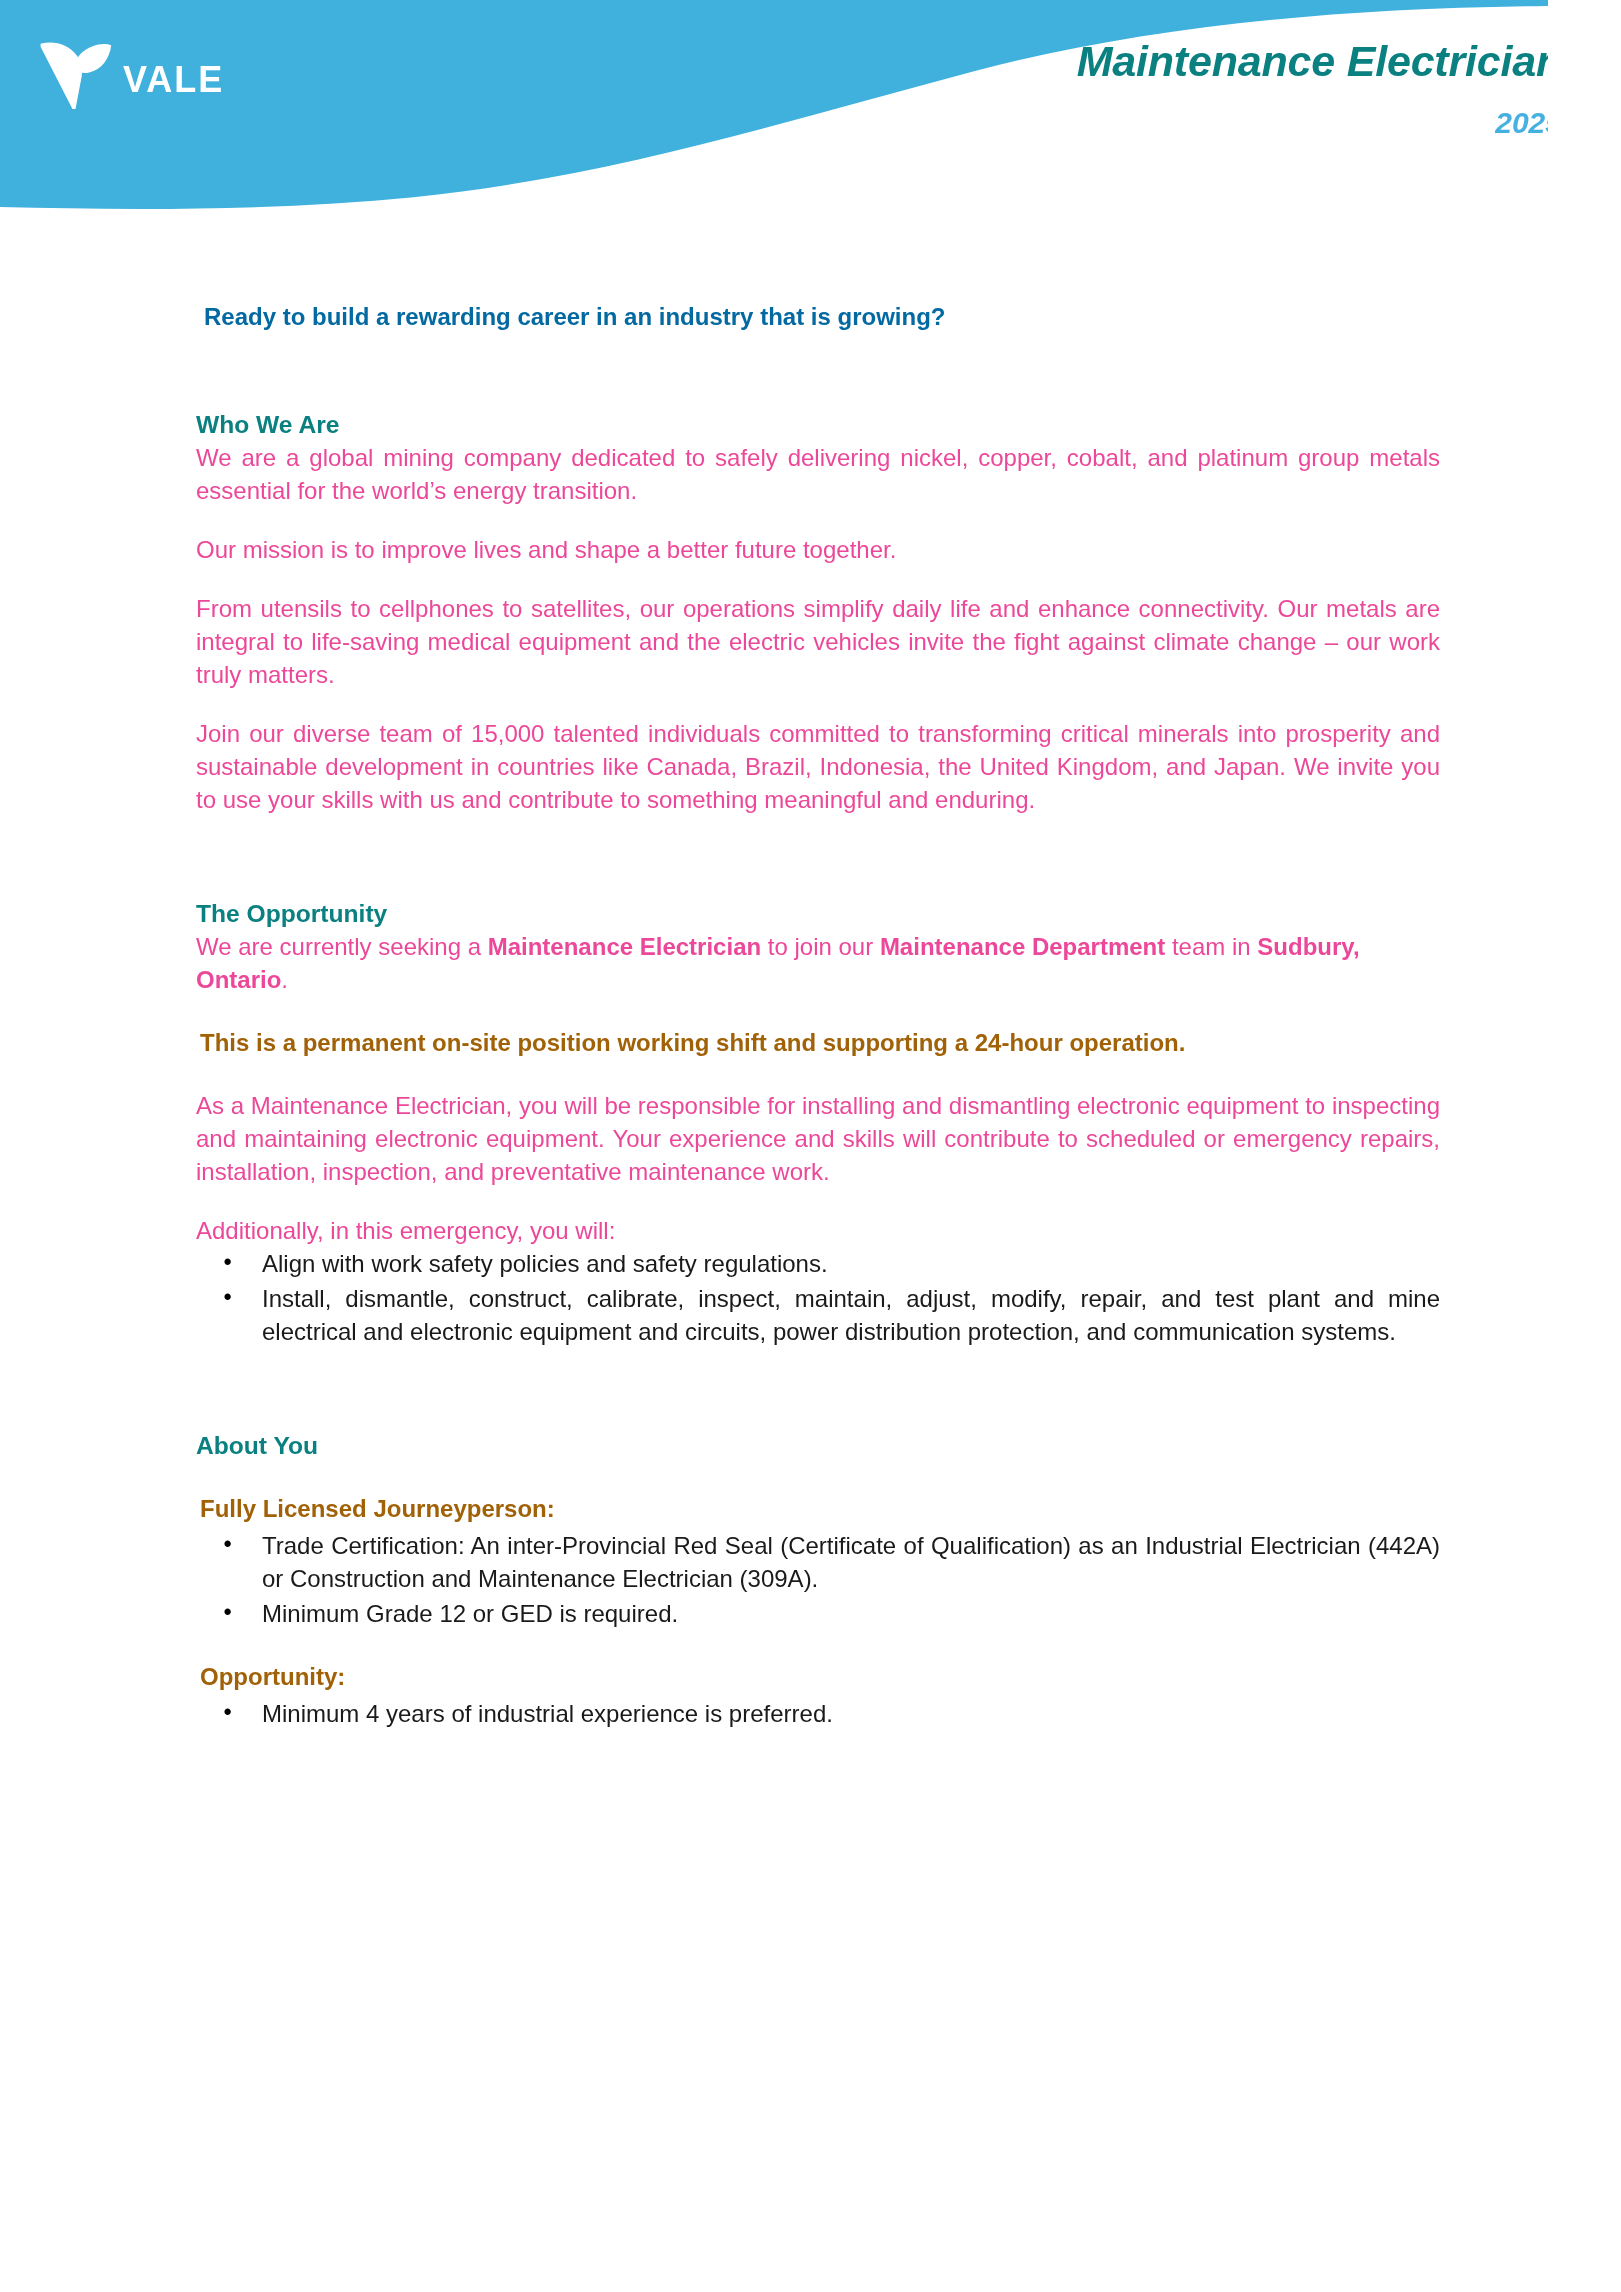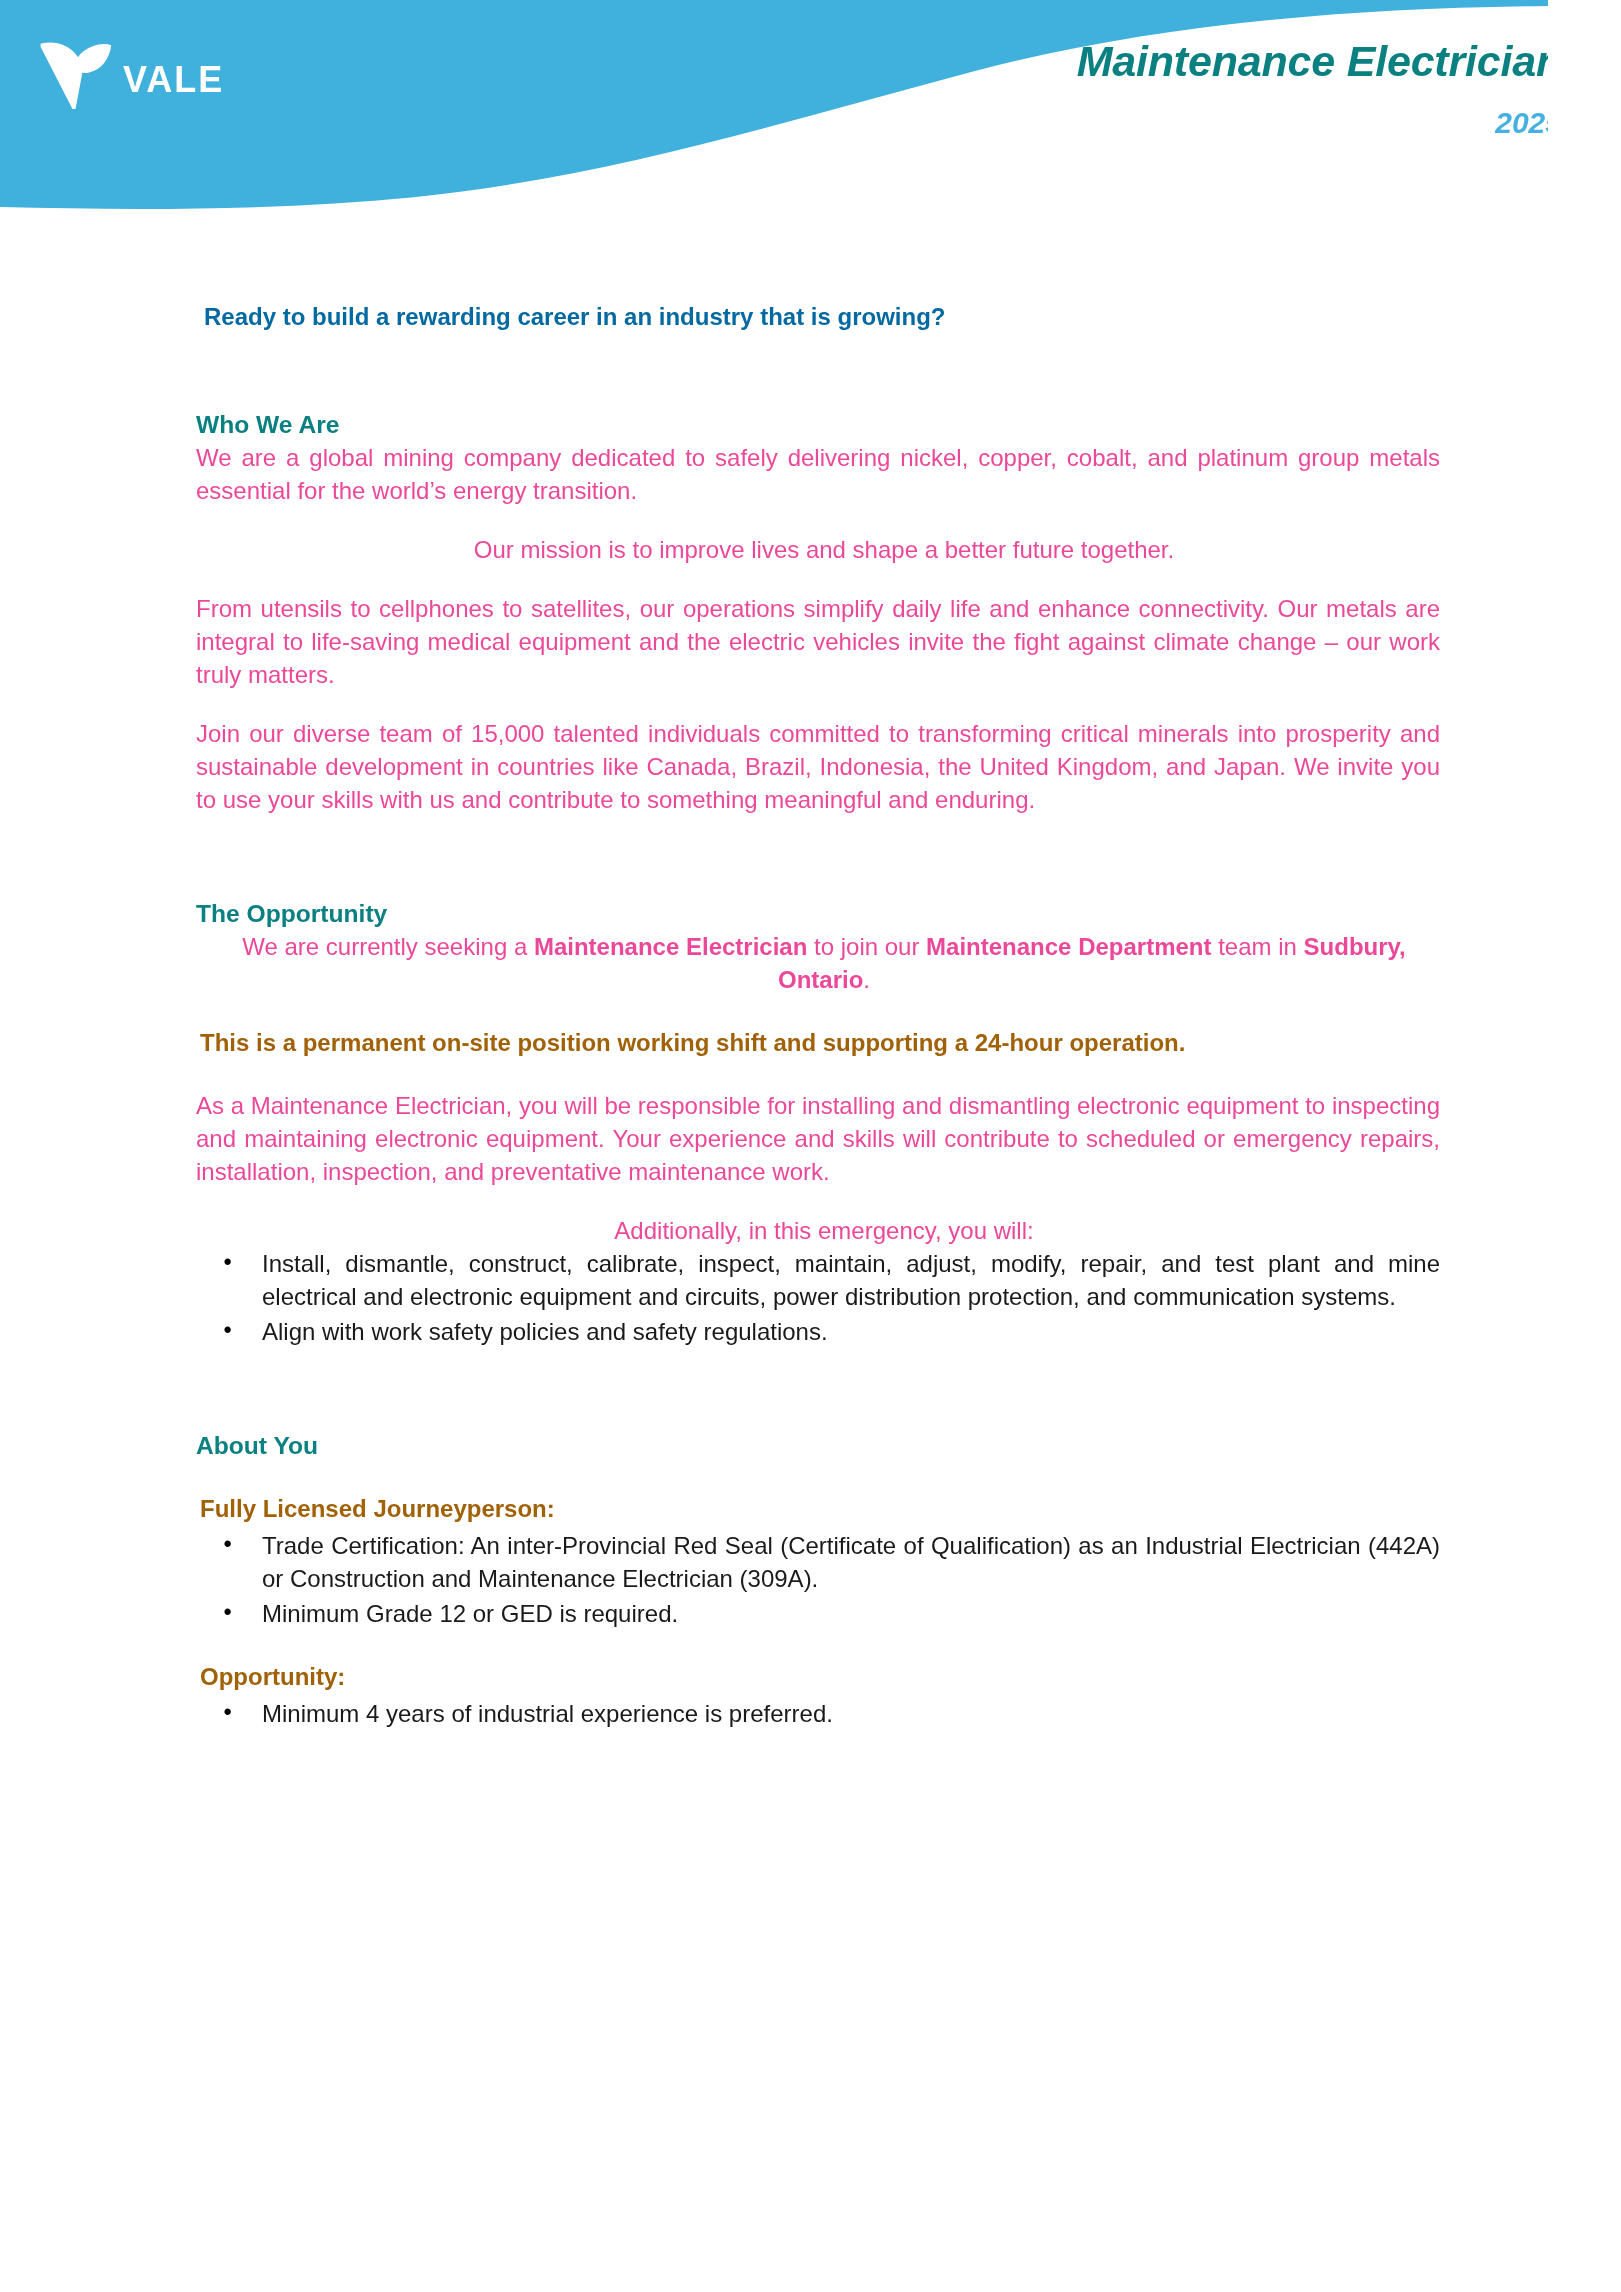--- a/index.html
+++ b/index.html
@@ -93,21 +93,21 @@
     top: 292px;
     width: 1244px;
   }
   .p {
     font-size: 24px;
     line-height: 1.38;
     text-align: justify;
     margin: 0;
     color: #ec4899;
   }
-  .p.nojust { text-align: center; margin-left: 12px; }
+  .p.nojust { text-align: left; }
   .bold {
     font-weight: 700;
   }
   .lead {
     font-weight: 700;
     font-size: 24px;
     line-height: 1.38;
     margin: 8px;
     color: #0369a1;
   }
@@ -204,22 +204,22 @@
 
     <div class="gap-s"></div>
 
     <p class="p">As a Maintenance Electrician, you will be responsible for installing and dismantling electronic equipment to inspecting and maintaining electronic equipment. Your experience and skills will contribute to scheduled or emergency repairs, installation, inspection, and preventative maintenance work.</p>
 
     <div class="gap-s"></div>
 
     <p class="p nojust">Additionally, in this emergency, you will:</p>
 
     <ul class="bullets">
+      <li>Align with work safety policies and safety regulations.</li>
       <li>Install, dismantle, construct, calibrate, inspect, maintain, adjust, modify, repair, and test plant and mine electrical and electronic equipment and circuits, power distribution protection, and communication systems.</li>
-      <li>Align with work safety policies and safety regulations.</li>
     </ul>
 
     <div class="gap-xl"></div>
 
     <h2 class="section-head">About You</h2>
 
     <div class="gap-s"></div>
 
     <p class="subhead">Fully Licensed Journeyperson:</p>
 

